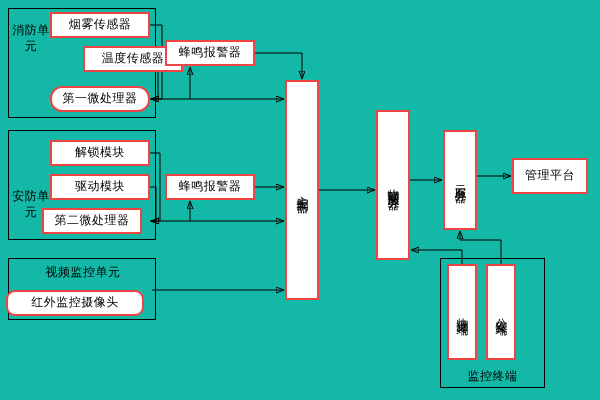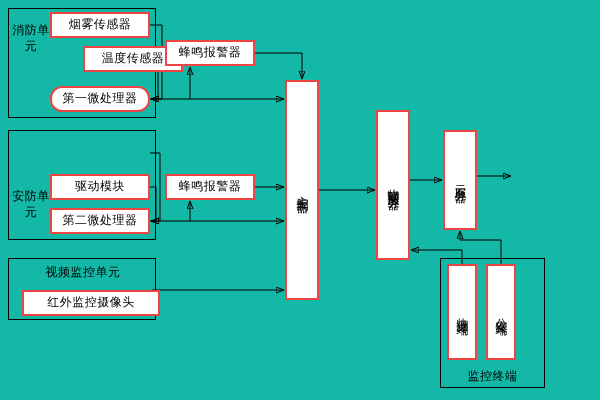--- a/index.html
+++ b/index.html
@@ -118,26 +118,28 @@
     <path d="M462,264 L462,250 L412,250" marker-end="url(#arrow)"></path>
 
     <path d="M501,264 L501,240 L460,240 L460,232" marker-end="url(#arrow)"></path>
   </svg>
 
   <div class="box" style="left:50px;top:12px;width:100px;height:26px;">烟雾传感器</div>
   <div class="box" style="left:50px;top:46px;width:100px;height:26px;margin-left:33px;">温度传感器</div>
   <div class="box" style="left:50px;top:86px;width:100px;height:26px;border-radius:12px;">第一微处理器</div>
   <div class="box" style="left:165px;top:40px;width:90px;height:26px;">蜂鸣报警器</div>
 
+  <div class="box" style="left:50px;top:140px;width:100px;height:26px;">解锁模块</div>
   <div class="box" style="left:50px;top:174px;width:100px;height:26px;">驱动模块</div>
-  <div class="box" style="left:50px;top:208px;width:100px;height:26px;text-align:center;">第二微处理器</div>
+  <div class="box" style="left:42px;top:208px;width:100px;height:26px;text-align:center;">第二微处理器</div>
   <div class="box" style="left:165px;top:174px;width:90px;height:26px;">蜂鸣报警器</div>
 
-  <div class="box" style="left:22px;top:290px;width:138px;height:26px;">红外监控摄像头</div>
+  <div class="box" style="left:6px;top:290px;width:138px;height:26px;border-radius:9px;">红外监控摄像头</div>
 
   <div class="box vert" style="left:285px;top:80px;width:34px;height:220px;">主控制器</div>
   <div class="box vert" style="left:376px;top:110px;width:34px;height:150px;">物联网服务器</div>
   <div class="box vert" style="left:443px;top:130px;width:34px;height:100px;">云服务器</div>
+  <div class="box" style="left:512px;top:158px;width:76px;height:36px;">管理平台</div>
 
   <div class="box vert" style="left:447px;top:264px;width:30px;height:96px;">物业终端</div>
   <div class="box vert" style="left:486px;top:264px;width:30px;height:96px;">公安终端</div>
 
 </div>
 
 </body></html>

